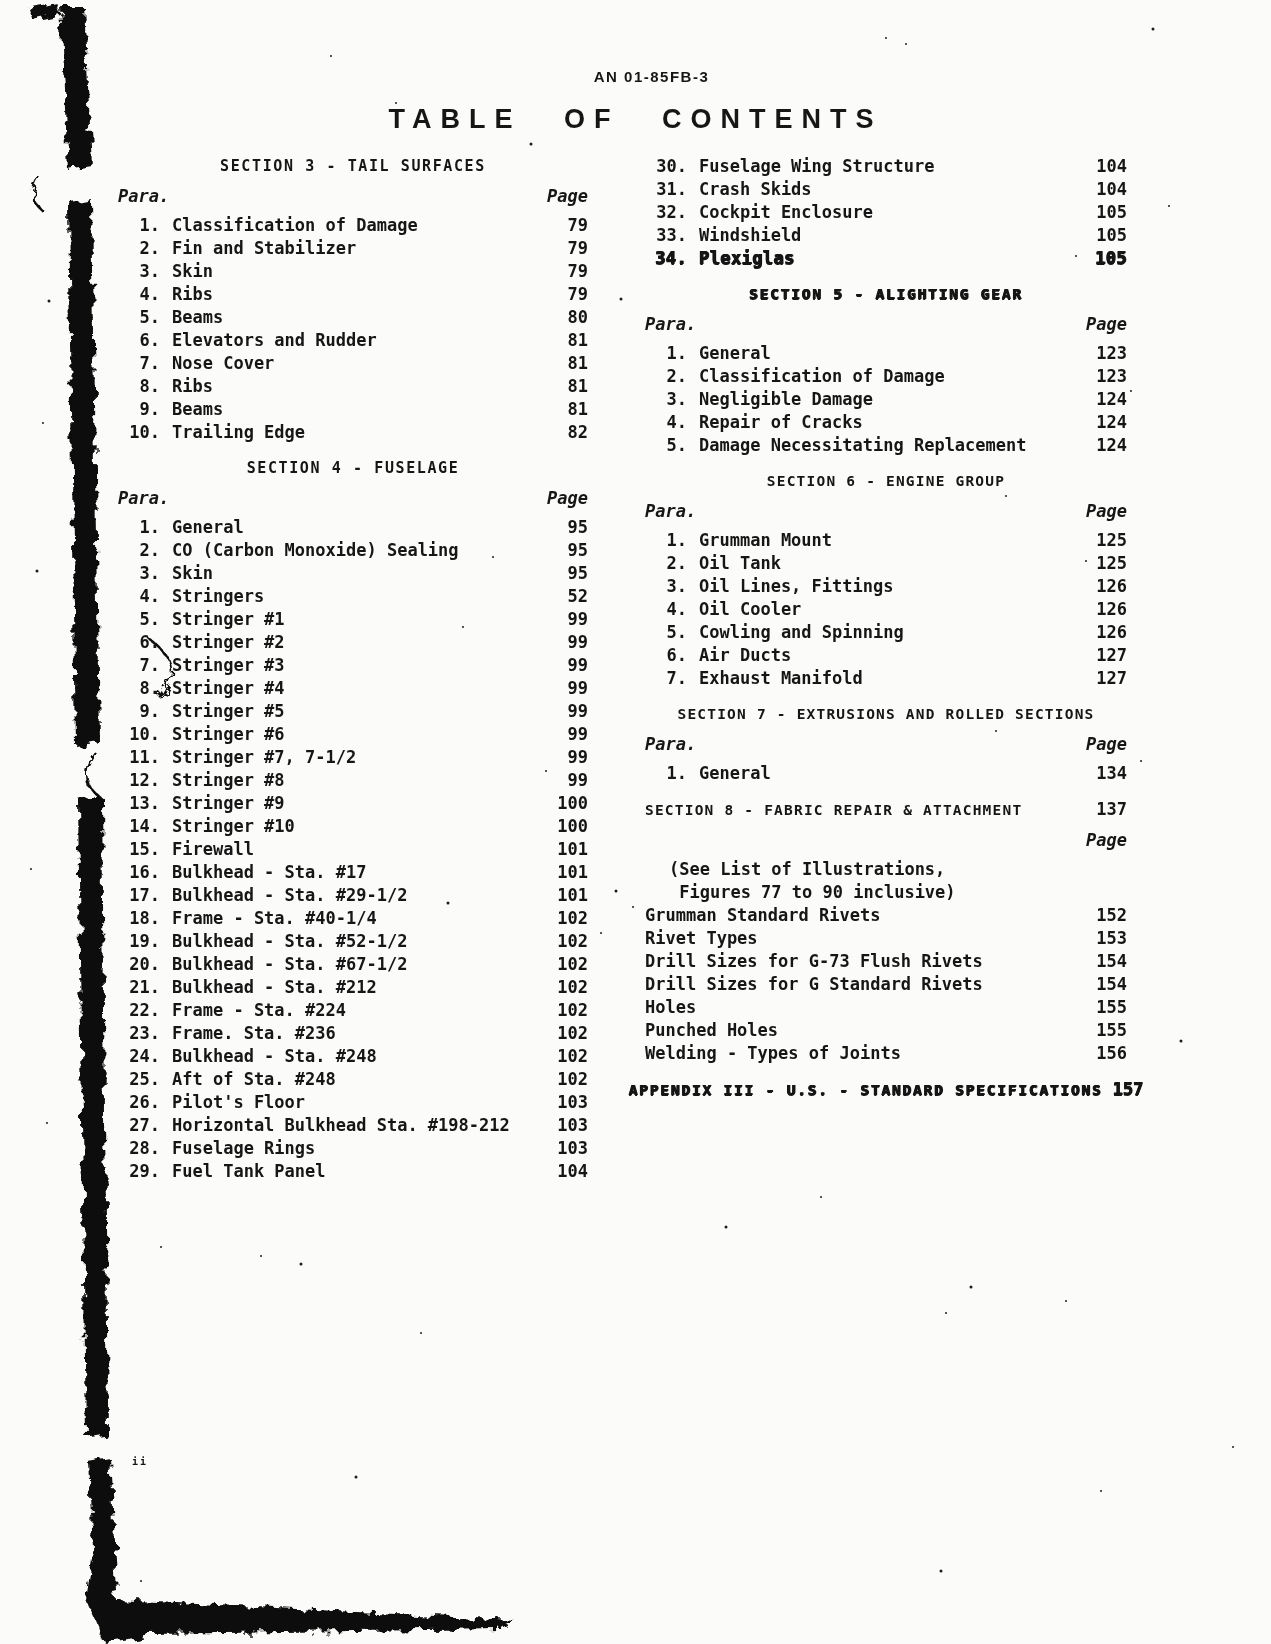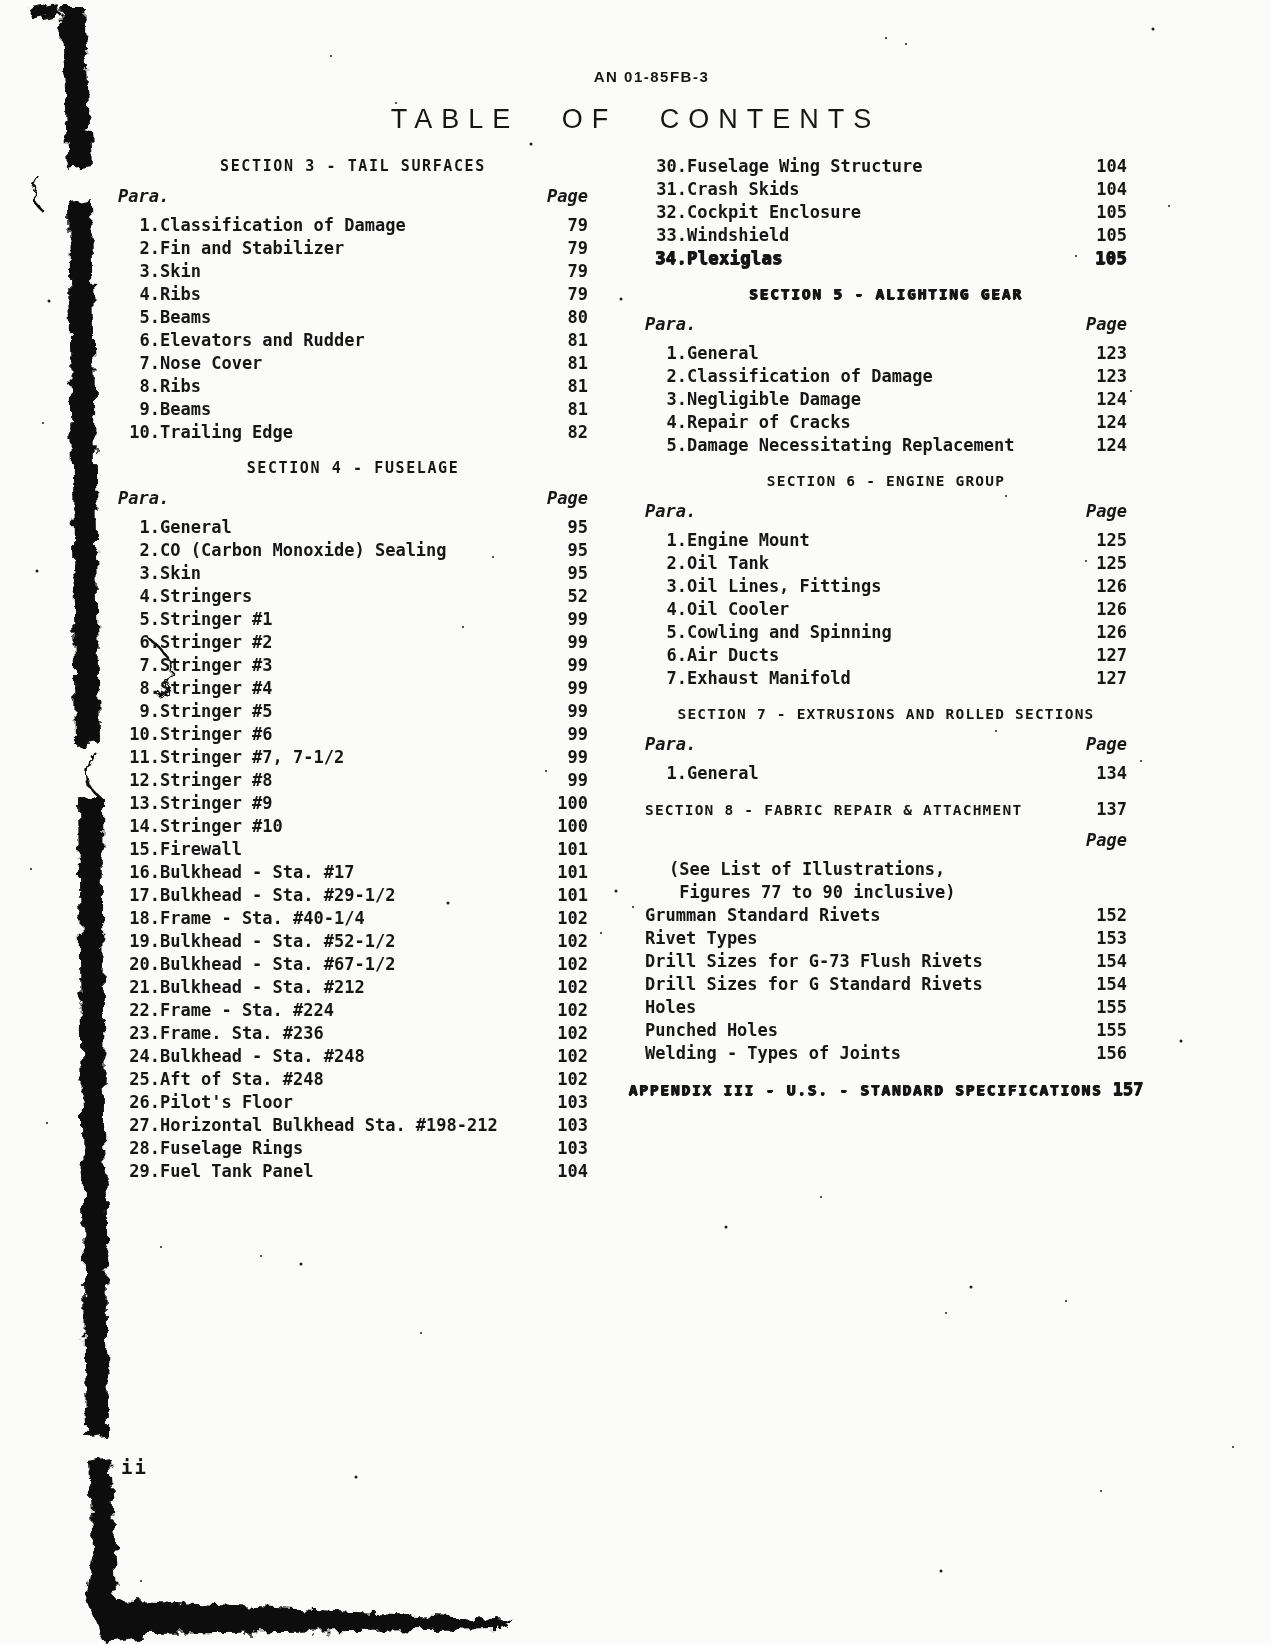--- a/index.html
+++ b/index.html
@@ -16,54 +16,54 @@
   .doc-num{
     position:absolute;top:68px;left:16px;width:1271px;
     text-align:center;
     font-family:"Liberation Sans",sans-serif;
     font-weight:700;font-size:15px;letter-spacing:1.5px;
   }
   .doc-title{
     position:absolute;top:104px;left:0;width:1271px;
     text-align:center;
     font-family:"Liberation Sans",sans-serif;
-    font-weight:400;font-size:27px;
+    font-weight:700;font-size:27px;
     letter-spacing:9px;word-spacing:26px;
   }
   
   .col{position:absolute;top:155px;}
   .col-left{left:118px;width:470px;}
   .col-right{left:645px;width:482px;}
   .row{
     display:flex;align-items:baseline;
     line-height:23px;font-size:17px;font-weight:700;
   }
-  .row .num{flex:0 0 42px;text-align:right;white-space:pre;}
+  .row .num{flex:0 0 42px;text-align:right;padding-right:12px;white-space:pre;}
   .row .title{white-space:pre;}
   .row .pg{margin-left:auto;text-align:right;white-space:pre;padding-left:10px;}
   .row.heading{
     font-size:15px;letter-spacing:1.6px;
     margin:13px 0 7px 0;line-height:23px;justify-content:center;
   }
   .col-right .row.heading{font-size:14.5px;letter-spacing:1.2px;}
   .row.heading .pg{font-size:17px;letter-spacing:0;}
   .row:first-child{margin-top:0;}
   .row.labels{font-style:italic;margin:1px 0 6px 0;}
   .row.page-label{font-style:italic;justify-content:flex-end;margin:2px 0 6px 0;}
   .row.note{padding-left:24px;}
   .row.plain .title{white-space:pre;}
   .heavy, .heavy .pg{
     text-shadow:0.8px 0 0 currentColor, 0 0.6px 0 currentColor, -0.4px 0 0 currentColor;
     letter-spacing:0.4px;
   }
   .row.heading.heavy{letter-spacing:1.8px;}
   
   .folio{
-    position:absolute;left:121px;top:1456px;
-    font-size:19px;font-weight:700;letter-spacing:2px;
+    position:absolute;left:132px;top:1456px;
+    font-size:10px;font-weight:700;letter-spacing:2px;
   }
   
   .artifacts{position:absolute;inset:0;pointer-events:none;}
   .noise{
     position:absolute;left:330px;top:55px;width:2px;height:2px;
     background:#1c1c1c;border-radius:50%;
     box-shadow:
       65px 47px 0 0 #1c1c1c, 200px 88px 0 0.5px #1c1c1c, 555px -18px 0 0 #1c1c1c,
       822px -27px 0 0.5px #1c1c1c, 575px -12px 0 0 #1c1c1c, 745px 200px 0 0 #1c1c1c,
       290px 243px 0 0.5px #1c1c1c, 838px 150px 0 0 #1c1c1c, 800px 335px 0 0 #1c1c1c,
@@ -384,21 +384,21 @@
       </div>
       <div class="row heading">
         <span class="title">SECTION 6 - ENGINE GROUP</span>
       </div>
       <div class="row labels">
         <span class="title">Para.</span>
         <span class="pg">Page</span>
       </div>
       <div class="row item">
         <span class="num">1.</span>
-        <span class="title">Engine Mount</span>
+        <span class="title">Grumman Mount</span>
         <span class="pg">125</span>
       </div>
       <div class="row item">
         <span class="num">2.</span>
         <span class="title">Oil Tank</span>
         <span class="pg">125</span>
       </div>
       <div class="row item">
         <span class="num">3.</span>
         <span class="title">Oil Lines, Fittings</span>

